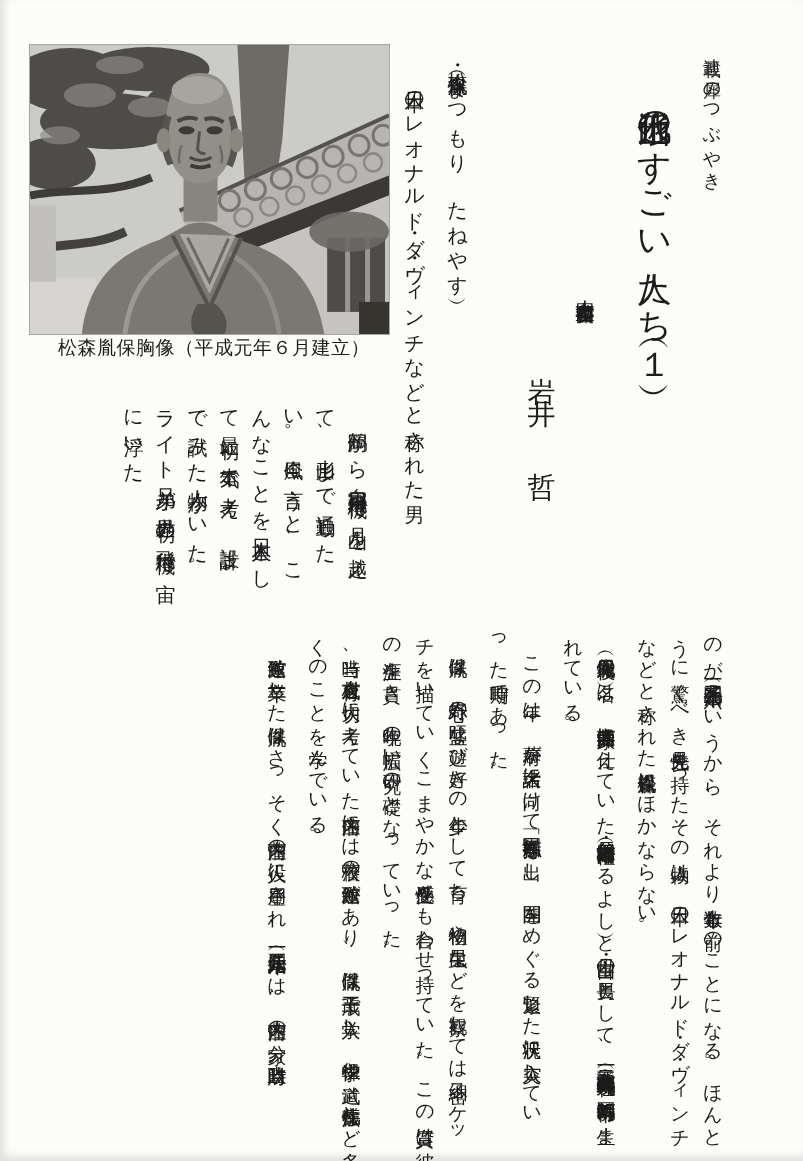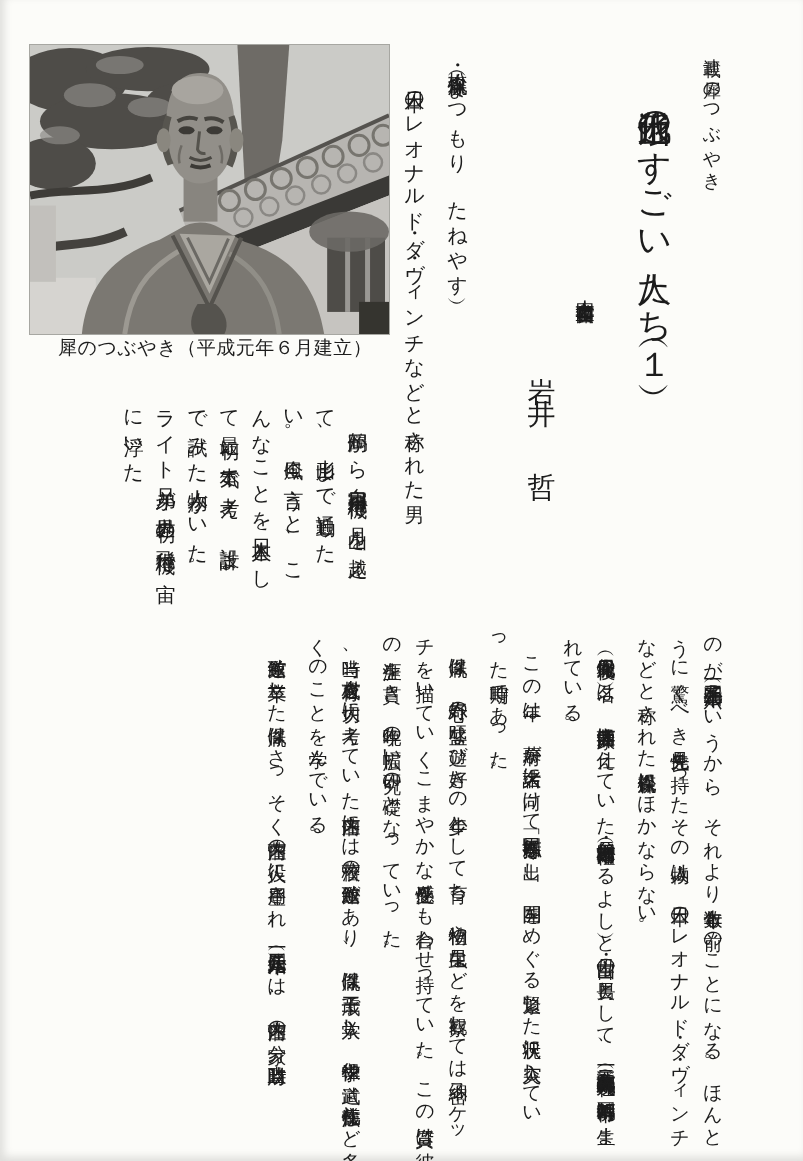--- a/index.html
+++ b/index.html
@@ -123,21 +123,21 @@
       <ellipse cx="157" cy="85" rx="8" ry="4" fill="#3c3a36"></ellipse>
       <ellipse cx="185" cy="85" rx="8" ry="4" fill="#3c3a36"></ellipse>
       <path d="M170,86 L168,104 q2,5 8,4" stroke="#55534d" stroke-width="3" fill="none"></path>
       <path d="M160,112 q11,6 22,0" stroke="#4a4843" stroke-width="3" fill="none"></path>
       <path d="M161,120 q10,4 20,0" stroke="#3c3a36" stroke-width="4" fill="none"></path>
       <path d="M152,100 q-4,10 -2,18" stroke="#6e6b65" stroke-width="2.5" fill="none"></path>
       <path d="M190,100 q4,10 2,18" stroke="#6e6b65" stroke-width="2.5" fill="none"></path>
     </g>
   </svg>
 </figure>
-<div class="caption">犀のつぶやき（平成元年６月建立）</div>
+<div class="caption">松森胤保胸像（平成元年６月建立）</div>
 
 <div class="v profile-name">・松森胤保（まつもり　たねやす）</div>
 <div class="v profile-sub">日本のレオナルド・ダ・ヴィンチなどと称された男</div>
 
 <div class="v lead">
   <p>鶴岡から自家用飛行機で月山を越えて、山形まで通勤したい。今風に言うと、こんなことを日本人として最初に本気で考え、設計まで試みた人物がいた。ライト兄弟が世界初の飛行機で宙に浮いた</p>
 </div>
 
 <div class="v body-block">
   <p class="cont">のが一九〇三（明治三十六）年というから、それより十数年も前のことになる。ほんとうに驚くべき先見性を持ったその人物は、日本のレオナルド・ダ・ヴィンチなどと称された松森胤保にほかならない。</p>

